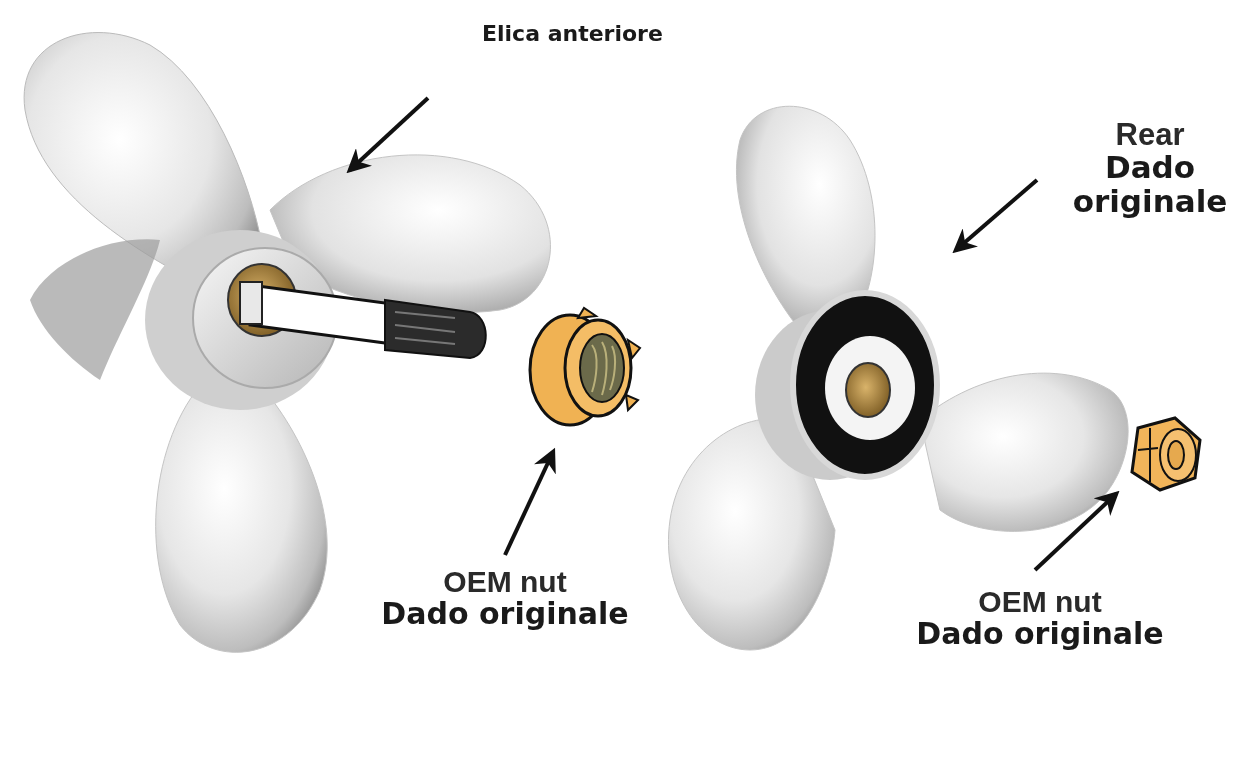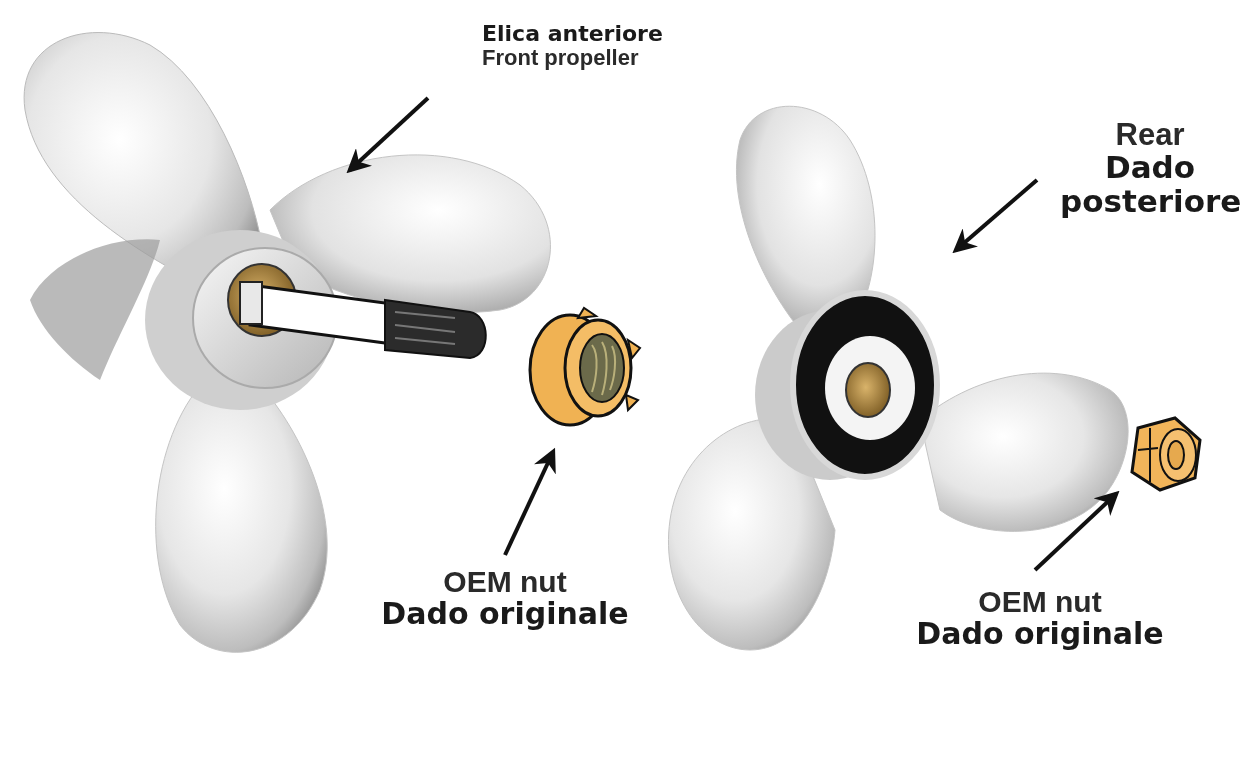--- a/index.html
+++ b/index.html
@@ -86,27 +86,26 @@
   </g>
 
   <line x1="428" y1="98" x2="350" y2="170" stroke="#111" stroke-width="4" marker-end="url(#arrowHead)"></line>
   <line x1="1037" y1="180" x2="956" y2="250" stroke="#111" stroke-width="4" marker-end="url(#arrowHead)"></line>
   <line x1="505" y1="555" x2="553" y2="452" stroke="#111" stroke-width="4" marker-end="url(#arrowHead)"></line>
   <line x1="1035" y1="570" x2="1116" y2="494" stroke="#111" stroke-width="4" marker-end="url(#arrowHead)"></line>
 </svg>
 
 <div class="label" id="lbl-front">
   <span>Elica anteriore</span>
-  <span class="blurred">Front propeller</span>
 </div>
 
 <div class="label" id="lbl-rear">
   <span class="blurred">Rear</span>
   <span>Dado</span>
-  <span>posteriore</span>
+  <span>originale</span>
 </div>
 
 <div class="label" id="lbl-nut1">
   <span class="blurred">OEM nut</span>
   <span>Dado originale</span>
 </div>
 
 <div class="label" id="lbl-nut2">
   <span class="blurred">OEM nut</span>
   <span>Dado originale</span>

